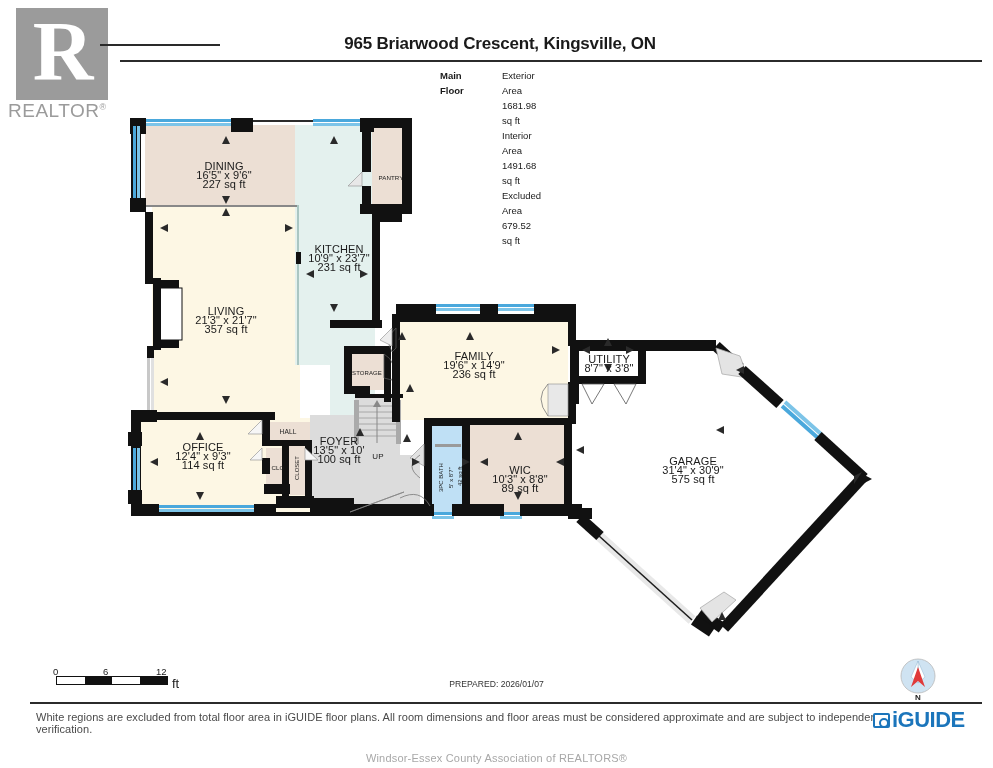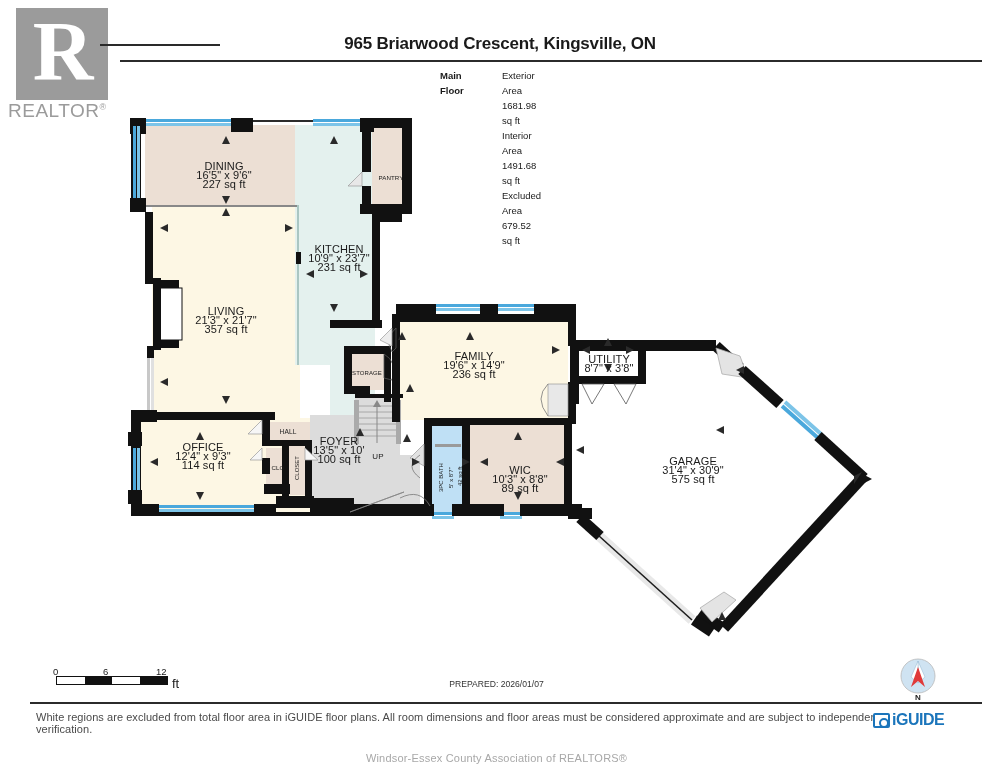--- a/index.html
+++ b/index.html
@@ -82,21 +82,21 @@
   
   .iguide { position: absolute; left: 873px; top: 708px; width: 96px; height: 24px; display: flex; align-items: center; }
   .iguide-mark {
     width: 17px; height: 15px; border: 2px solid #1b75bb; border-radius: 2px;
     position: relative; margin-right: 2px; background: #ffffff;
   }
   .iguide-mark::after {
     content: ""; position: absolute; left: 3.5px; top: 3px; width: 6px; height: 6px;
     border: 2px solid #1b75bb; border-radius: 50%;
   }
-  .iguide-text { font-size: 16px; font-weight: 700; color: #1b75bb; letter-spacing: -0.5px; }
+  .iguide-text { font-size: 22px; font-weight: 700; color: #1b75bb; letter-spacing: -0.5px; }
 </style>
 </head>
 <body>
 
 <div class="realtor-logo">
   <div class="realtor-box"></div>
   <div class="realtor-r">R</div>
   <div class="realtor-word"><span>REALTOR</span><sup>®</sup></div>
 </div>
 <div class="realtor-bar"></div>

